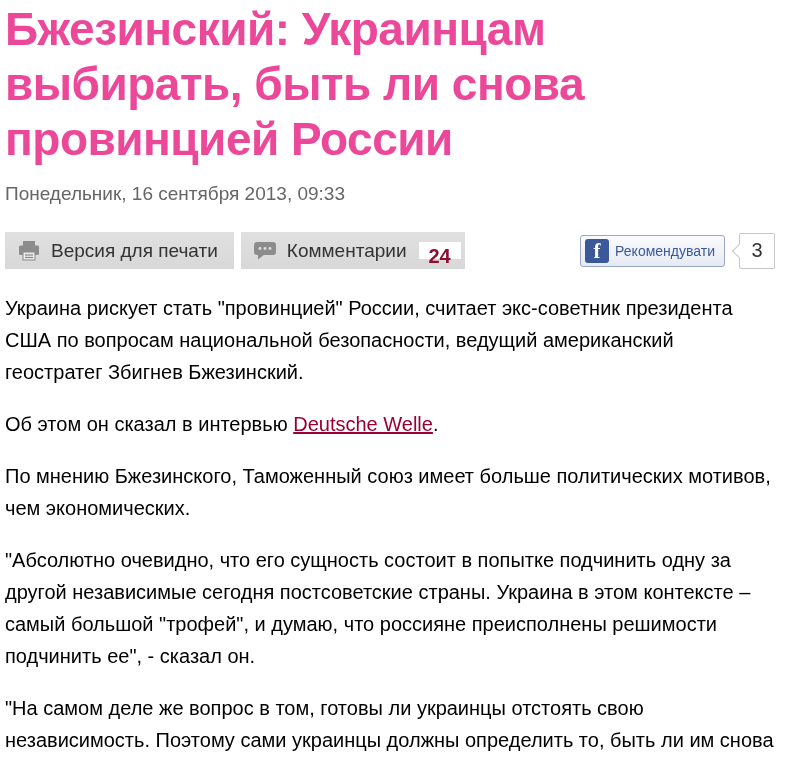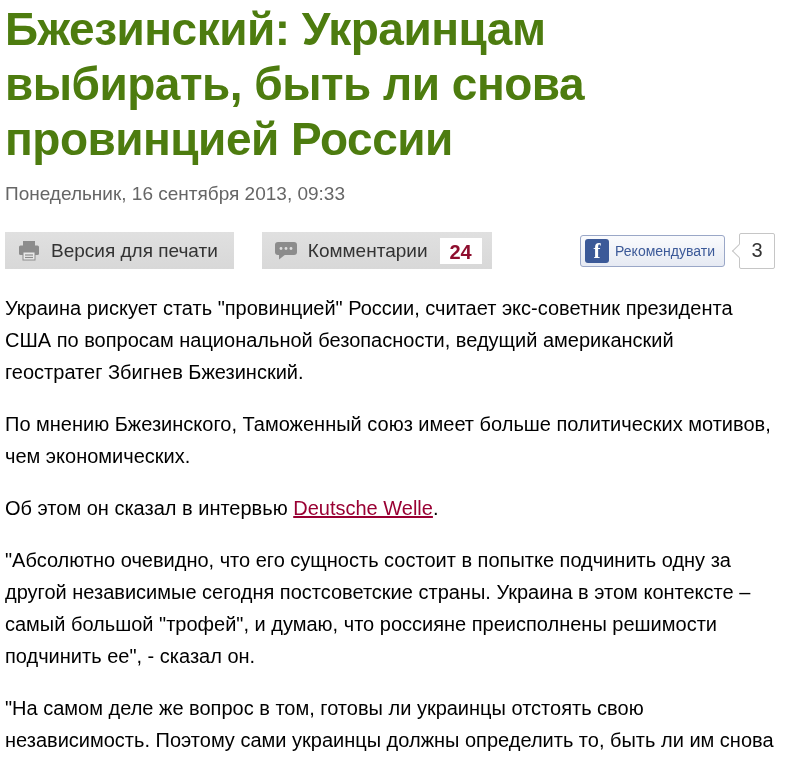--- a/index.html
+++ b/index.html
@@ -5,37 +5,37 @@
   html, body { margin: 0; padding: 0; background: #ffffff; }
   body {
     width: 811px; height: 759px; overflow: hidden;
     font-family: "Liberation Sans", sans-serif;
     -webkit-font-smoothing: antialiased;
   }
   .page { padding: 2px 36px 10px 5px; box-sizing: border-box; width: 811px; }
 
   .headline {
     font-size: 46px; line-height: 55px; font-weight: 700;
-    color: #4d7c0f; margin: 0 0 16px 0; max-width: 700px;
+    color: #ec4899; margin: 0 0 16px 0; max-width: 700px;
     letter-spacing: -0.5px;
   }
   .date-line { font-size: 19px; color: #666666; margin: 0 0 27px 0; }
 
   .toolbar { display: flex; align-items: center; margin: 0 0 23px 0; }
   .btn-gray {
     display: inline-flex; align-items: center; height: 37px;
     background: linear-gradient(#e0e0e0, #d8d8d8);
     color: #333333; font-size: 19px; cursor: pointer; user-select: none; text-align: center;
   }
   .btn-print { padding: 0 16px 0 13px; }
-  .btn-comments { padding: 0 10px 0 13px; margin-left: 28px; }
+  .btn-comments { padding: 0 4px 0 13px; margin-left: 7px; }
   .btn-gray .icon { display: inline-flex; margin-right: 11px; }
   .count-box {
     background: #ffffff; color: #8e0e2e; font-weight: 700; font-size: 20px;
-    height: 26px; line-height: 29px; padding: 0 10px; margin-left: 12px;
+    height: 17px; line-height: 29px; padding: 0 10px; margin-left: 12px;
   }
 
   .fb-widget { margin-left: auto; display: flex; align-items: center; }
   .fb-button {
     display: inline-flex; align-items: center; height: 32px;
     border: 1px solid #9aa7c7; border-radius: 3px;
     background: linear-gradient(#fafbfd, #e6eaf3);
     padding: 0 9px 0 4px; cursor: pointer; box-sizing: border-box;
   }
   .fb-square {
@@ -105,19 +105,19 @@
         <span class="fb-square">f</span>
         <span class="fb-label">Рекомендувати</span>
       </div>
       <div class="fb-count">3</div>
     </div>
 
   </div>
 
   <div class="article-body">
     <p>Украина рискует стать "провинцией" России, считает экс-советник президента США по вопросам национальной безопасности, ведущий американский геостратег Збигнев Бжезинский.</p>
+    <p><span>Об этом он сказал в интервью </span><a class="article-link">Deutsche Welle</a><span>.</span></p>
     <p>По мнению Бжезинского, Таможенный союз имеет больше политических мотивов, чем экономических.</p>
-    <p><span>Об этом он сказал в интервью </span><a class="article-link">Deutsche Welle</a><span>.</span></p>
     <p>"Абсолютно очевидно, что его сущность состоит в попытке подчинить одну за другой независимые сегодня постсоветские страны. Украина в этом контексте – самый большой "трофей", и думаю, что россияне преисполнены решимости подчинить ее", - сказал он.</p>
     <p>"На самом деле же вопрос в том, готовы ли украинцы отстоять свою независимость. Поэтому сами украинцы должны определить то, быть ли им снова провинцией в составе большей России", - добавил эксперт.</p>
   </div>
 
 </div>
 
 </body></html>

